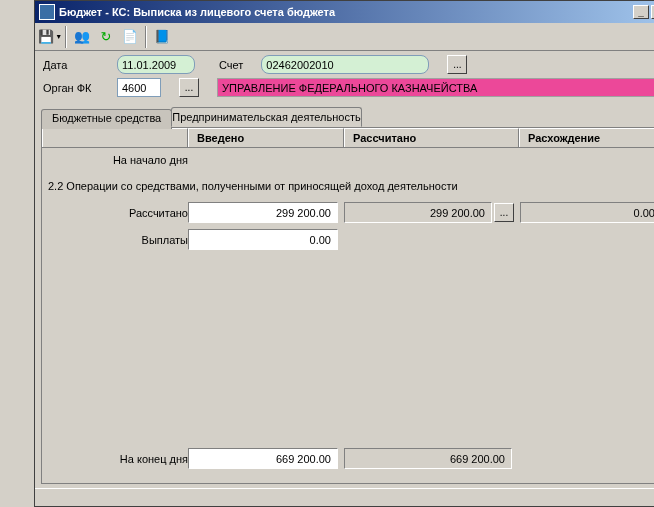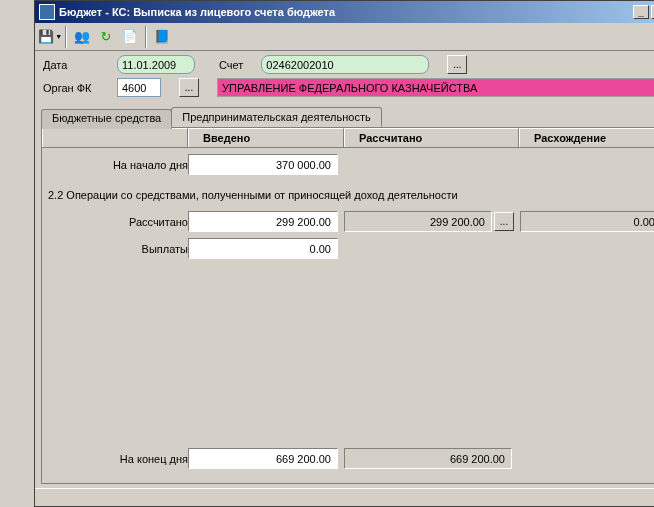--- a/index.html
+++ b/index.html
@@ -71,21 +71,21 @@
 .input.green { background:#d4f0d4;border-radius:8px; }
 .input.readonly { background:#ec4899; border:1px solid #a0a0a0; color:#000;}
 .dotbtn {
   width:20px; height:19px;
   background:#d4d0c8;
   border:1px solid #fff; border-right-color:#404040; border-bottom-color:#404040;
   font-size:10px; text-align:center; line-height:15px;
 }
 .tabs { display:flex; margin:2px 6px 0 6px; position:relative;}
 .tab {
-  padding:3px 10px;
+  padding:3px 0;
   background:#d4d0c8;
   border:1px solid #808080;
   border-bottom:none;
   border-top-left-radius:3px; border-top-right-radius:3px;
   margin-right:-1px;
   position:relative;
 }
 .tab.inactive { background:#c8c4bc; top:2px; padding:2px 10px;}
 .tab.active { background:#d4d0c8; border-bottom:1px solid #d4d0c8; z-index:2;}
 .tabline { border-top:1px solid #808080; margin:0 6px;}
@@ -99,21 +99,21 @@
   flex-direction:column;
 }
 .grid-header {
   display:flex;
   border-bottom:1px solid #808080;
 }
 .gh {
   border-right:1px solid #808080;
   border-top:1px solid #fff;
   border-left:1px solid #fff;
-  padding:3px 14px;
+  padding:3px 8px;
   font-weight:bold;
   background:#d4d0c8;
 }
 .gh.c0 { width:146px; font-weight:normal;}
 .gh.c1 { width:156px;}
 .gh.c2 { width:175px;}
 .gh.c3 { flex:1;}
 .grid-body { padding:6px 4px 4px 4px; flex:1; display:flex; flex-direction:column;}
 .drow { display:flex; align-items:center; margin-bottom:6px;}
 .drow .rlabel { width:142px; padding-left:2px;text-align:right;}
@@ -208,21 +208,20 @@
     <div class="grid-header">
       <div class="gh c0"></div>
       <div class="gh c1">Введено</div>
       <div class="gh c2">Рассчитано</div>
       <div class="gh c3">Расхождение</div>
     </div>
     <div class="grid-body">
 
       <div class="drow">
         <div class="rlabel">На начало дня</div>
-        <div class="cellbox c1w">370 000.00</div>
       </div>
 
       <div class="section-title">2.2 Операции со средствами, полученными от приносящей доход деятельности</div>
 
       <div class="drow">
         <div class="rlabel">Рассчитано</div>
         <div class="cellbox c1w">299 200.00</div>
         <div class="c2g">
           <div class="cellbox gray c2w">299 200.00</div>
           <button class="dotbtn" style="margin-left:2px">...</button>

